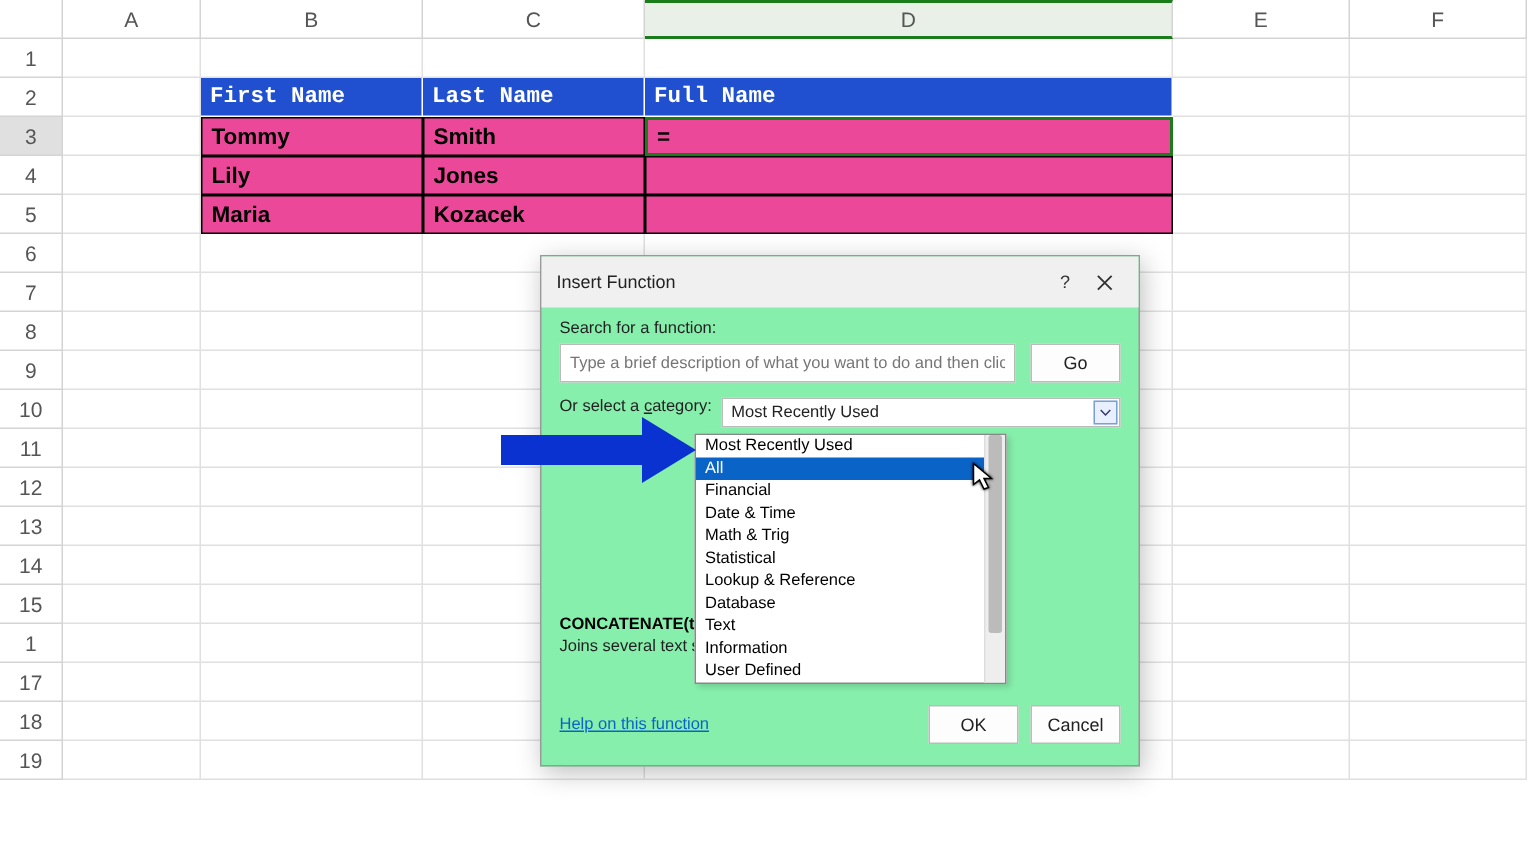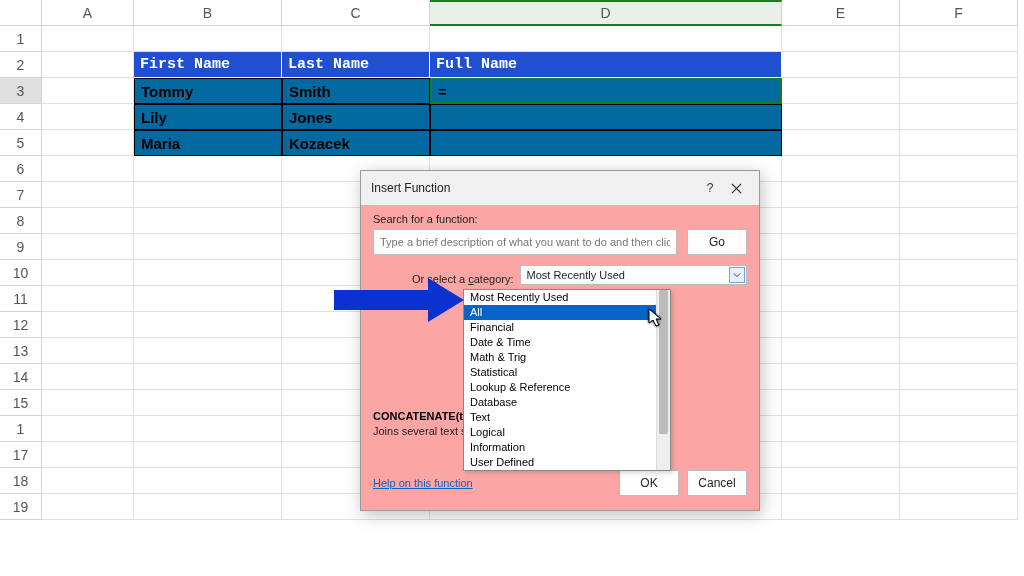--- a/index.html
+++ b/index.html
@@ -53,36 +53,36 @@
     .cell.thead {
       background: #2050d0;
       color: #fff;
       font-weight: 600;
       border-right: 1px solid #fff;
       border-bottom: 1px solid #fff;
       font-family: Liberation Mono, monospace;
     }
     .cell.thead:last-of-type { border-right: 1px solid #2050d0; }
     .cell.tdata {
-      background: #0369a1;
+      background: #ec4899;
       border: 1px solid #000;
       font-weight: 600;
     }
     .cell.active {
       border: 2px solid #1a7c1a;
     }
     .col-d { border-top: 2px solid #1a7c1a; border-bottom: 2px solid #1a7c1a; }
     .hdr.col-d { background: #e8f0e8; }
 
     .dialog {
       position: absolute;
       left: 360px;
       top: 170px;
       width: 400px;
-      background: #fca5a5;
+      background: #86efac;
       border: 1px solid #999;
       box-shadow: 2px 4px 16px rgba(0,0,0,0.25);
       font-size: 12px;
     }
     .dlg-title {
       display: flex;
       align-items: center;
       padding: 6px 10px;
       background: #f0f0f0;
     }
@@ -97,21 +97,21 @@
     .lbl { color: #222; margin-bottom: 4px; display: block; font-size: 11px; }
     .search-row { display: flex; gap: 10px; margin-bottom: 10px; }
     .search-row input {
       flex: 1; padding: 5px 6px; border: 1px solid #bbb; font-size: 11px; color: #555; background: #fff;
     }
     .btn {
       min-width: 60px; padding: 5px 10px;
       background: #fdfdfd; border: 1px solid #bbb;
       font-size: 12px; cursor: pointer; color: #222;
     }
-    .cat-row { display: flex; align-items: flex-end; gap: 6px; font-size: 11px; color: #222; position: relative; margin-left: 39px; }
+    .cat-row { display: flex; align-items: flex-start; gap: 6px; font-size: 11px; color: #222; position: relative; }
     .cat-row label { cursor: pointer; }
     .cat-row span.u { text-decoration: underline; }
     .combo {
       flex: 1; background: #fff; border: 1px solid #bbb;
       padding: 3px 18px 3px 6px; position: relative; font-size: 11px;
     }
     .combo .chev {
       position: absolute; right: 1px; top: 1px; bottom: 1px; width: 16px;
       background: #e8f0ff; border: 1px solid #7a9fd4;
       display: flex; align-items: center; justify-content: center;
@@ -364,21 +364,20 @@
       <div class="dd-items">
         <div class="dd-item">Most Recently Used</div>
         <div class="dd-item sel">All</div>
         <div class="dd-item">Financial</div>
         <div class="dd-item">Date &amp; Time</div>
         <div class="dd-item">Math &amp; Trig</div>
         <div class="dd-item">Statistical</div>
         <div class="dd-item">Lookup &amp; Reference</div>
         <div class="dd-item">Database</div>
         <div class="dd-item">Text</div>
-        <div class="dd-item">Logical</div>
         <div class="dd-item">Information</div>
         <div class="dd-item">User Defined</div>
       </div>
       <div class="dd-scroll">
             <div class="dd-thumb"></div>
           </div>
       </div>
     </div>
 
     <div class="func-sig">CONCATENATE(text</div>

